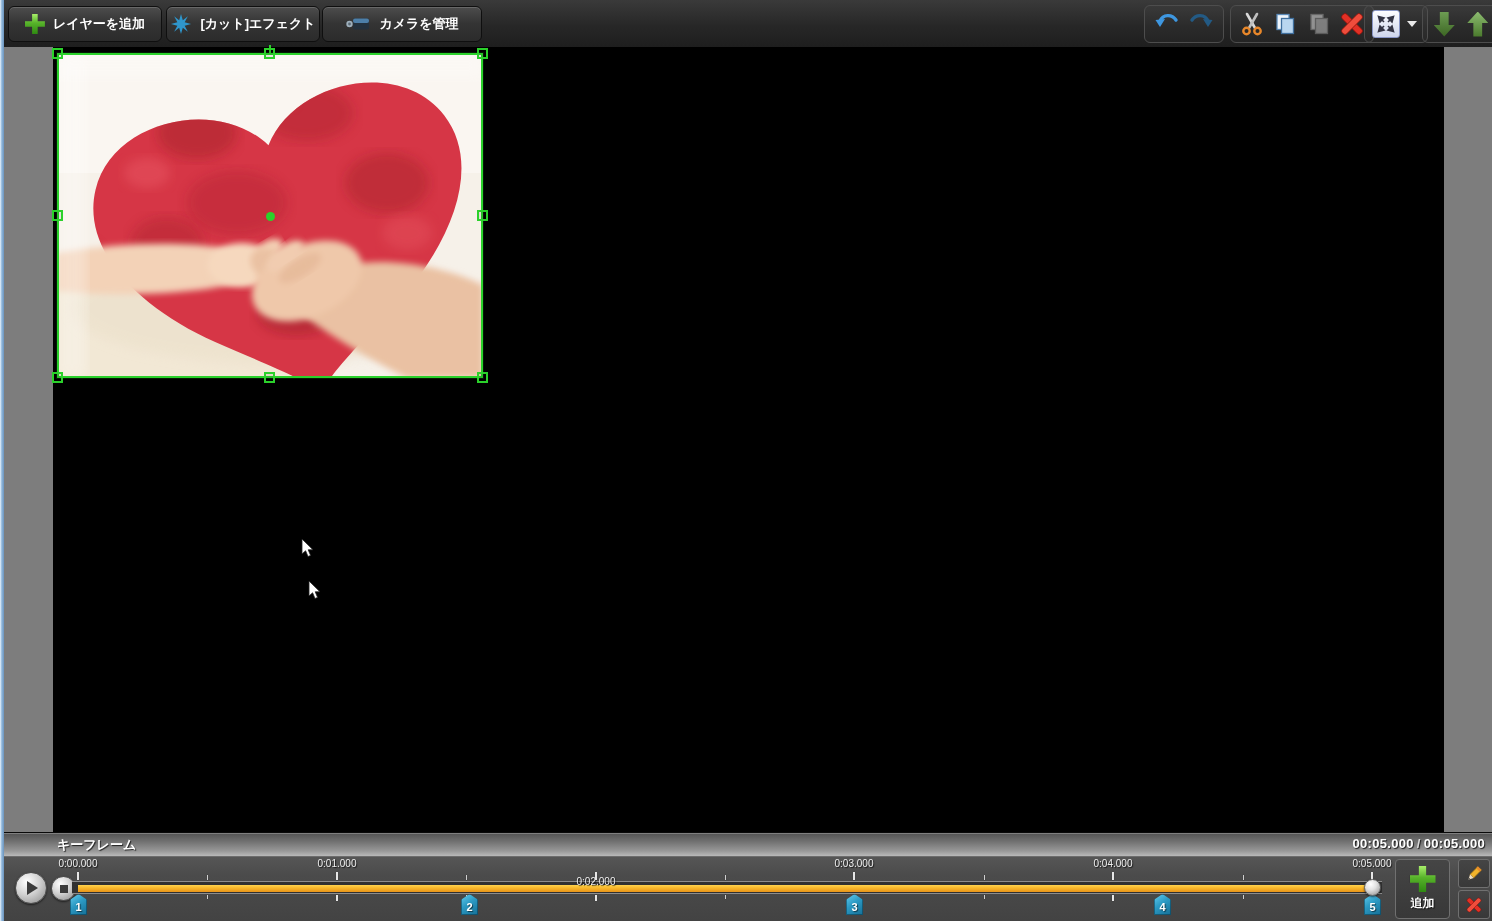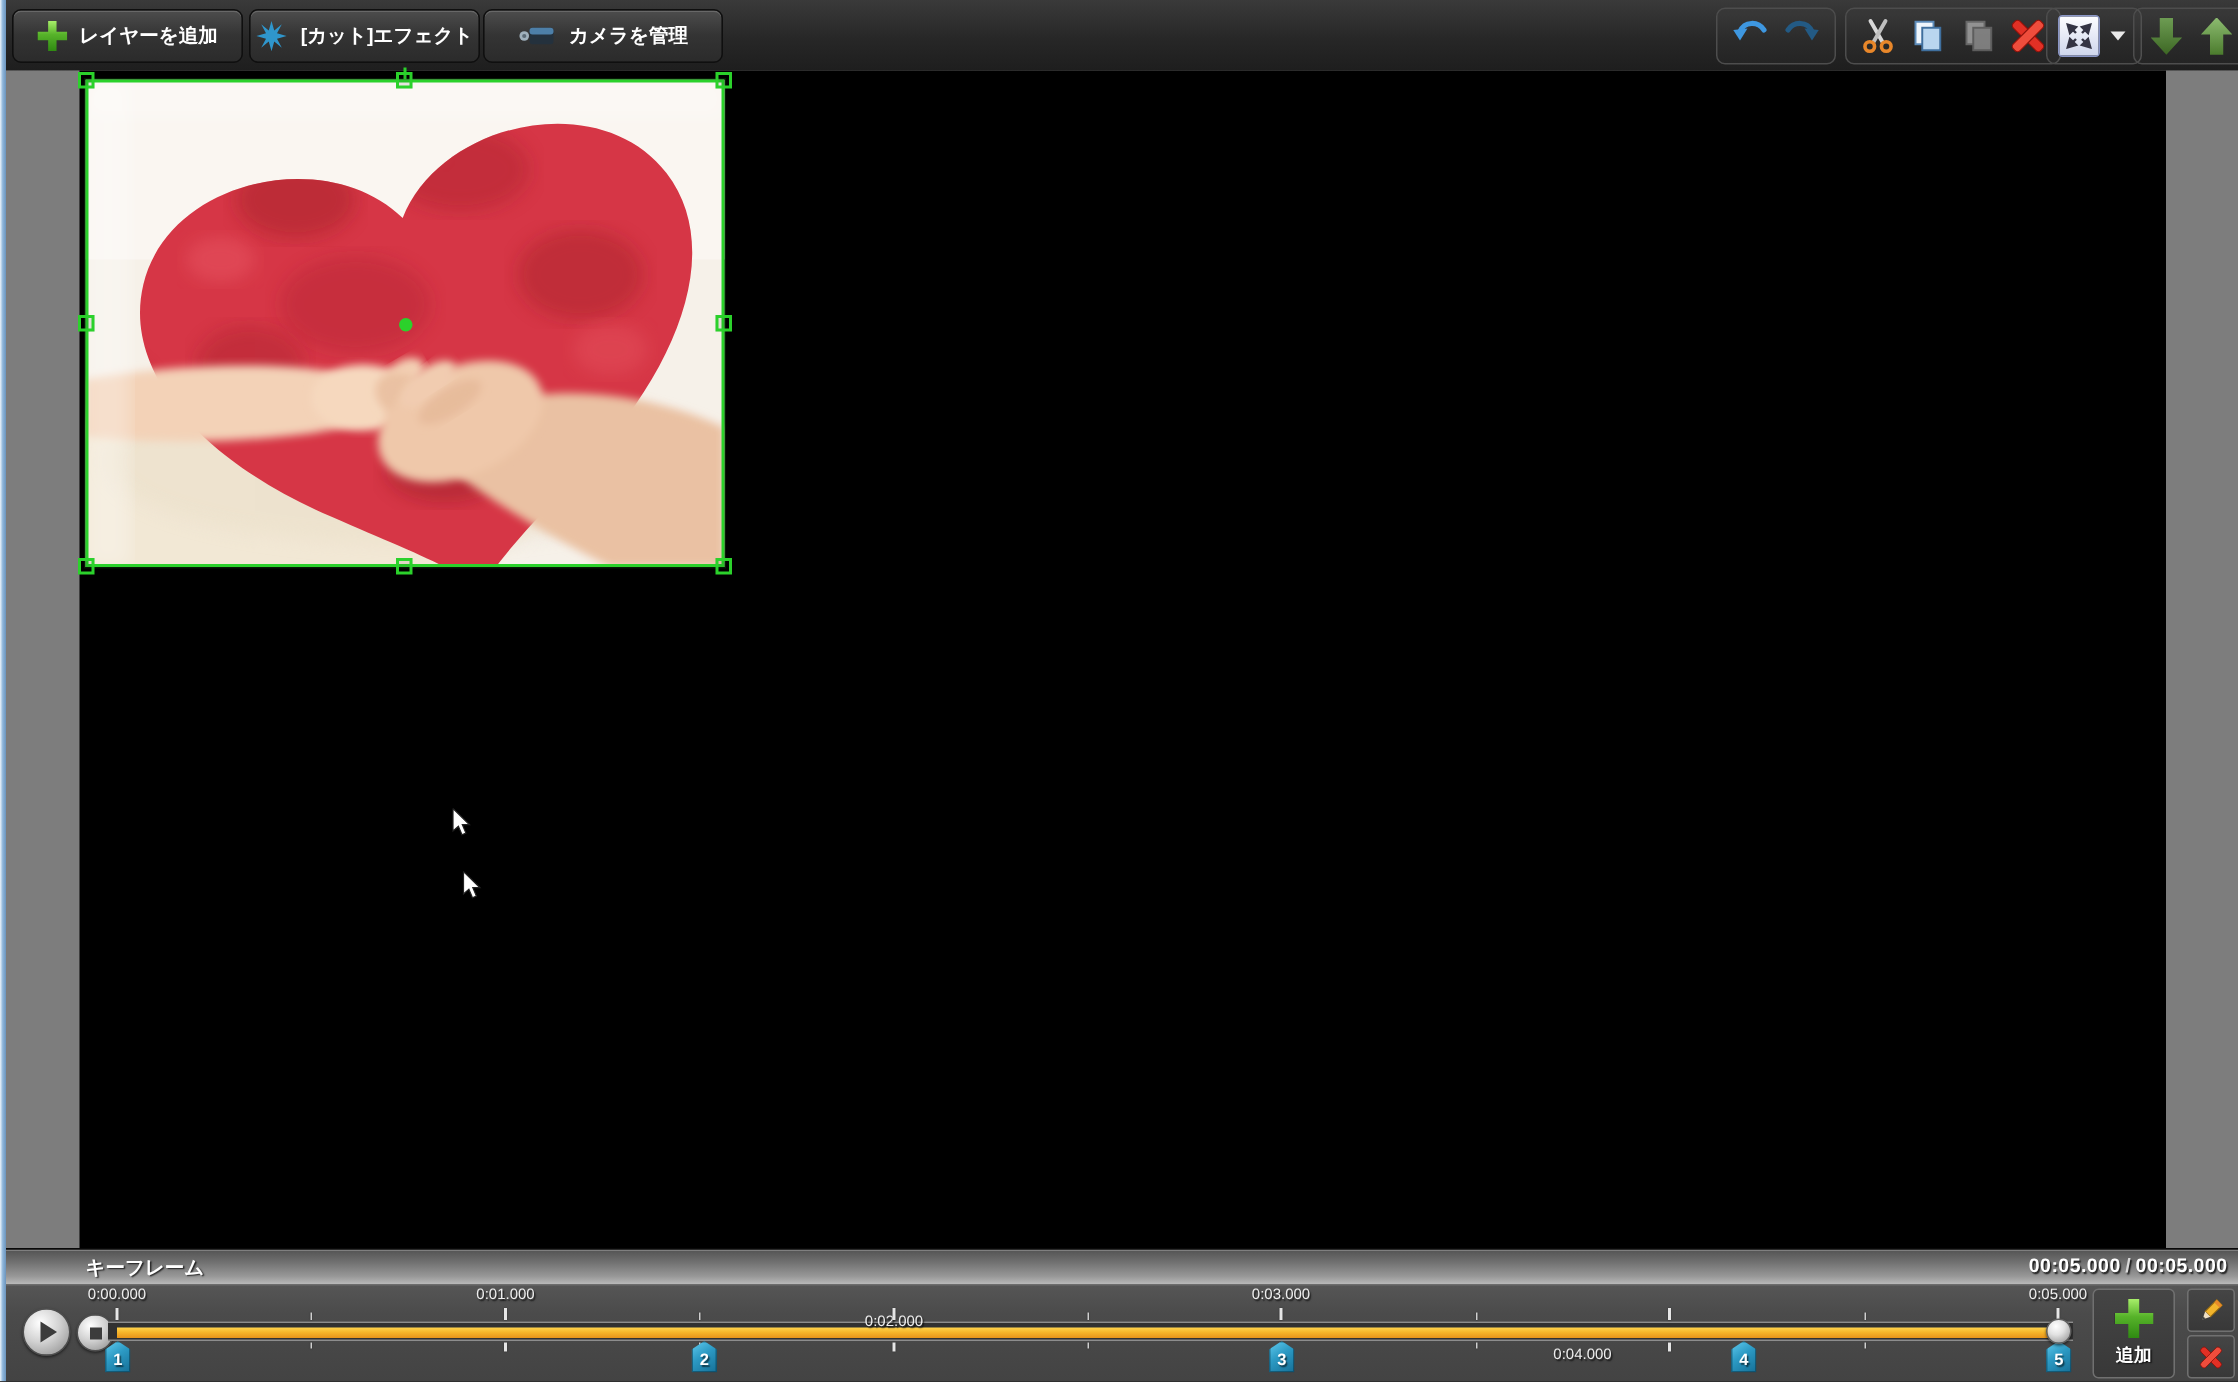--- a/index.html
+++ b/index.html
@@ -289,21 +289,21 @@
           <div class="tick maj-bot" style="left: 77px;"></div>
           <div class="tick-label" style="left: 337px;">0:01.000</div>
           <div class="tick maj-top" style="left: 336px;"></div>
           <div class="tick maj-bot" style="left: 336px;"></div>
           <div class="tick-label" style="left: 596px; margin-top: 18px;">0:02.000</div>
           <div class="tick maj-top" style="left: 595px;"></div>
           <div class="tick maj-bot" style="left: 595px;"></div>
           <div class="tick-label" style="left: 854px; text-align: right;">0:03.000</div>
           <div class="tick maj-top" style="left: 853px;"></div>
           <div class="tick maj-bot" style="left: 853px;"></div>
-          <div class="tick-label" style="left: 1055px; margin-top: 40px;">0:04.000</div>
+          <div class="tick-label" style="left: 1113px;">0:04.000</div>
           <div class="tick maj-top" style="left: 1112px;"></div>
           <div class="tick maj-bot" style="left: 1112px;"></div>
           <div class="tick-label" style="left: 1372px;">0:05.000</div>
           <div class="tick maj-top" style="left: 1371px;"></div>
           <div class="tick maj-bot" style="left: 1371px;"></div>
           <div class="tick min-top" style="left: 207px;"></div>
           <div class="tick min-bot" style="left: 207px;"></div>
           <div class="tick min-top" style="left: 466px;"></div>
           <div class="tick min-bot" style="left: 466px;"></div>
           <div class="tick min-top" style="left: 725px;"></div>

